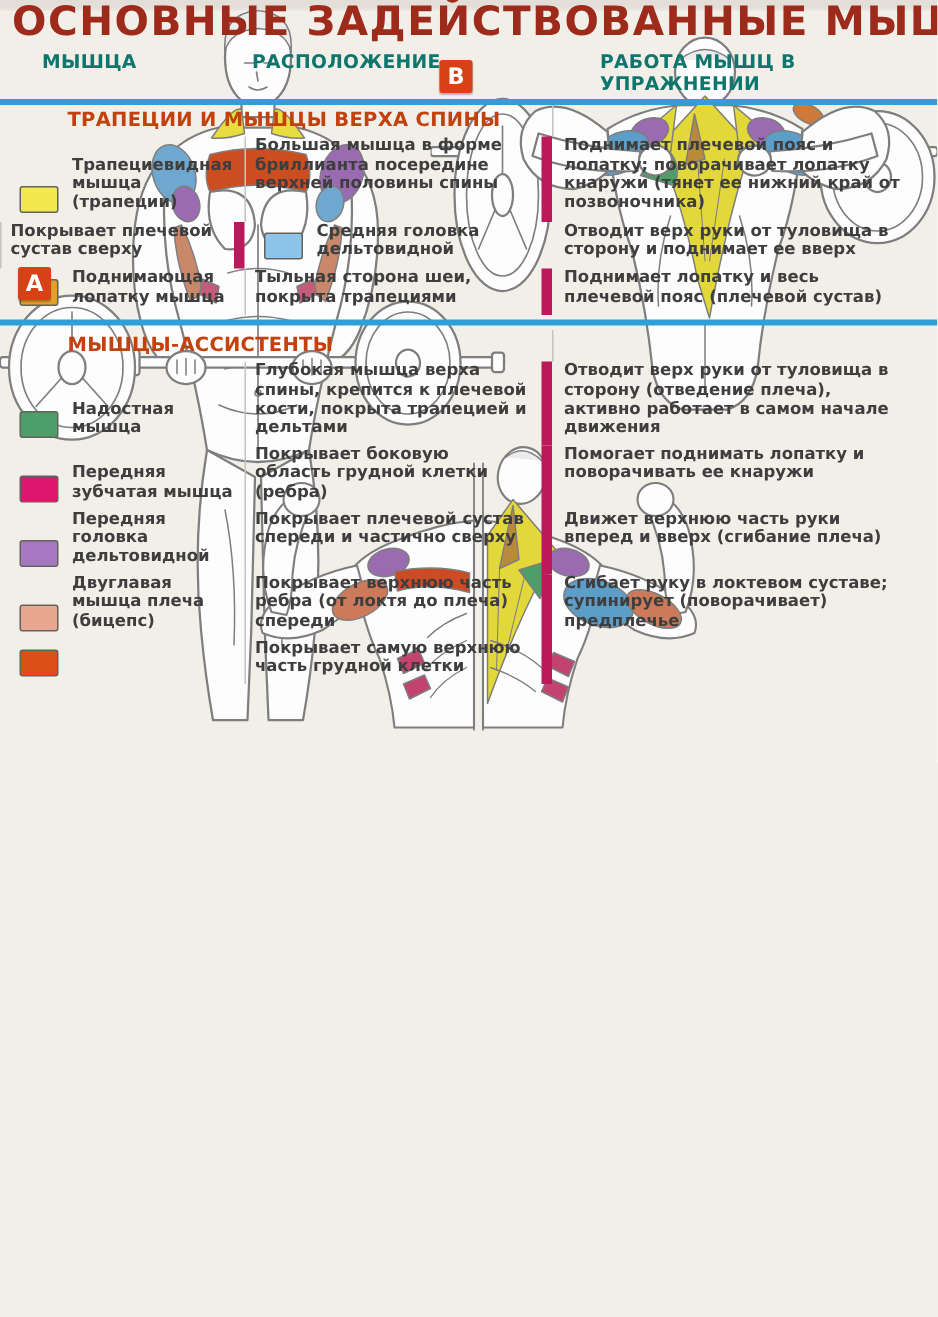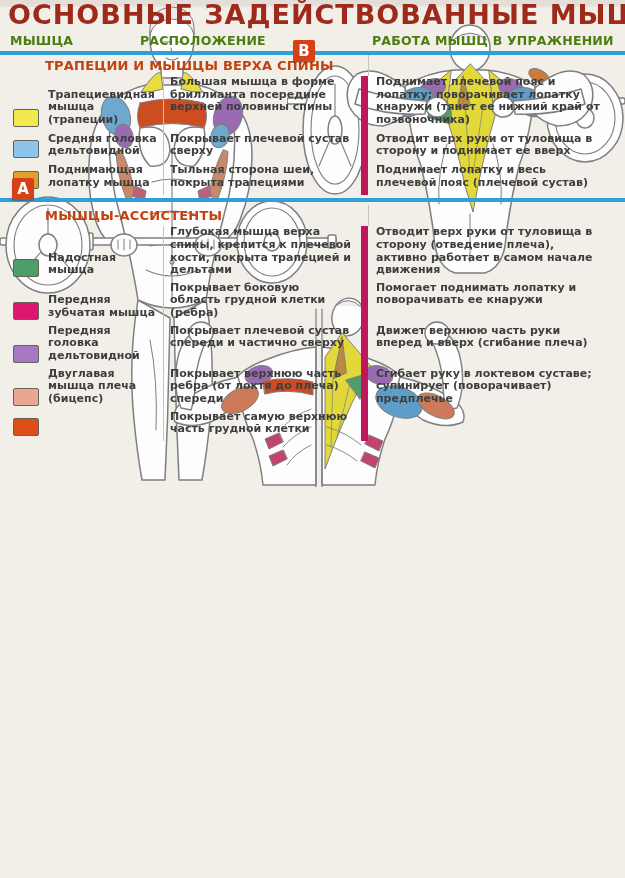--- a/index.html
+++ b/index.html
@@ -17,21 +17,21 @@
   }
   .scan-band{position:absolute;left:0;width:625px;background:#d9d5cc;}
   .band1{top:482;height:7px;opacity:.45;}
   .band2{top:869;height:5px;opacity:.3;}
   .table-wrap{position:absolute;left:0;top:486;width:625px;z-index:4;}
   .title{
     margin:0 0 4px 8px;font-size:27px;line-height:1.08;font-weight:bold;
     color:#9e2a1c;letter-spacing:1px;white-space:nowrap;
   }
   .col-headers{display:grid;grid-template-columns:140px 232px 1fr;margin:2px 0 3px;}
-  .col-headers span{font-size:12.5px;font-weight:bold;color:#4d7c0f;letter-spacing:.2px;}
+  .col-headers span{font-size:12.5px;font-weight:bold;color:#0f766e;letter-spacing:.2px;padding-left:28px;}
   .ch1{padding-left:10px;}
   .rule{height:4px;background:#2f9fd7;}
   .sec-sep{margin:3px 0 3px;}
   .sec{display:grid;grid-template-columns:163px 205px 1fr;}
   .sec-h{
     grid-column:1/3;padding:3px 0 3px 45px;font-size:13px;font-weight:bold;
     color:#c2410c;letter-spacing:.2px;
   }
   .sec-h-side{border-left:1px solid #c6c4be;}
   .cell{font-size:11px;line-height:1.15;font-weight:bold;color:#3e3e3e;}
@@ -218,25 +218,25 @@
       <div class="sec-h">ТРАПЕЦИИ И МЫШЦЫ ВЕРХА СПИНЫ</div>
       <div class="sec-h-side"></div>
 
       <div class="cell c1">
         <span class="swatch" style="background: rgb(242, 233, 78);"></span>
         <span>Трапециевидная мышца (трапеции)</span>
       </div>
       <div class="cell c2">Большая мышца в форме бриллианта посередине верхней половины спины</div>
       <div class="cell c3">Поднимает плечевой пояс и лопатку; поворачивает лопатку кнаружи (тянет ее нижний край от позвоночника)</div>
 
+      <div class="cell c2">Покрывает плечевой сустав сверху</div>
       <div class="cell c1">
         <span class="swatch" style="background: rgb(140, 197, 233);"></span>
         <span>Средняя головка дельтовидной</span>
       </div>
-      <div class="cell c2">Покрывает плечевой сустав сверху</div>
       <div class="cell c3">Отводит верх руки от туловища в сторону и поднимает ее вверх</div>
 
       <div class="cell c1">
         <span class="swatch" style="background: rgb(223, 160, 44);"></span>
         <span>Поднимающая лопатку мышца</span>
       </div>
       <div class="cell c2">Тыльная сторона шеи, покрыта трапециями</div>
       <div class="cell c3">Поднимает лопатку и весь плечевой пояс (плечевой сустав)</div>
     </div>
 

